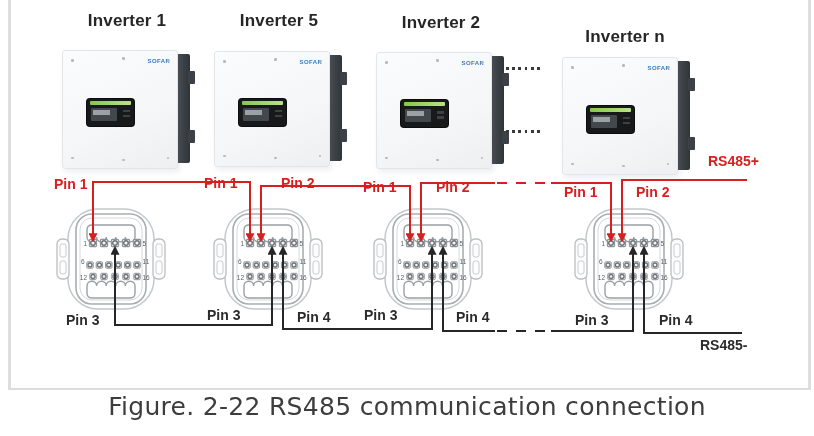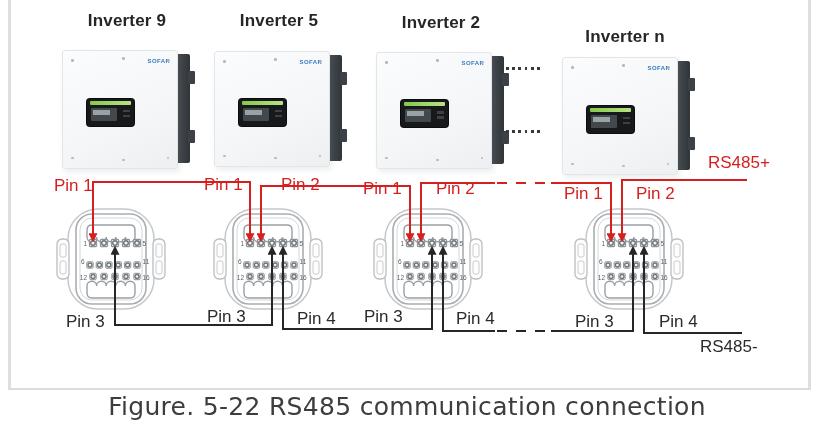--- a/index.html
+++ b/index.html
@@ -36,36 +36,36 @@
   .dots i{width:2.8px;height:2.8px;background:#3a3a3a;display:block;}
 
   
   .connector{position:absolute;top:206px;width:110px;height:108px;z-index:2;}
   svg text{font-family:"Liberation Sans",sans-serif;font-size:6.5px;fill:#5d6266;}
 
   
   .wires{position:absolute;left:0;top:0;z-index:5;pointer-events:none;}
 
   
-  .wl{position:absolute;font-size:17px;font-weight:normal;z-index:6;white-space:nowrap;}
+  .wl{position:absolute;font-size:14px;font-weight:bold;z-index:6;white-space:nowrap;}
   .wl-red{color:#d61f1f;} .wl-black{color:#2b2b2b;}
 
   .caption{position:absolute;left:0;top:392px;width:814px;text-align:center;
            font-family:"DejaVu Sans",sans-serif;font-size:25px;color:#3d3d3d;letter-spacing:0.3px;}
 </style>
 </head>
 <body>
 
 <div class="stage">
 
   <div class="frame-left"></div>
   <div class="frame-right"></div>
   <div class="frame-bottom"></div>
 
-  <div class="inv-label" style="left:62px;top:11px">Inverter 9</div>
+  <div class="inv-label" style="left:62px;top:11px">Inverter 1</div>
   <div class="inv-label" style="left:214px;top:11px">Inverter 5</div>
   <div class="inv-label" style="left:376px;top:13px">Inverter 2</div>
   <div class="inv-label" style="left:560px;top:27px">Inverter n</div>
 
   <div class="inverter" style="left:62px;top:48px">
     <div class="inv-side" style="left:113px;top:6px;width:15px;height:109px">
       <span class="inv-tab" style="top:17px"></span>
       <span class="inv-tab" style="top:76px"></span>
     </div>
     <div class="inv-face" style="top:2px;width:114px;height:117px">
@@ -310,14 +310,14 @@
 
   <div class="wl wl-black" style="left:66px;top:312px">Pin 3</div>
   <div class="wl wl-black" style="left:207px;top:307px">Pin 3</div>
   <div class="wl wl-black" style="left:297px;top:309px">Pin 4</div>
   <div class="wl wl-black" style="left:364px;top:307px">Pin 3</div>
   <div class="wl wl-black" style="left:456px;top:309px">Pin 4</div>
   <div class="wl wl-black" style="left:575px;top:312px">Pin 3</div>
   <div class="wl wl-black" style="left:659px;top:312px">Pin 4</div>
   <div class="wl wl-black" style="left:700px;top:337px">RS485-</div>
 
-  <div class="caption">Figure. 5-22 RS485 communication connection</div>
+  <div class="caption">Figure. 2-22 RS485 communication connection</div>
 </div>
 
 </body></html>

